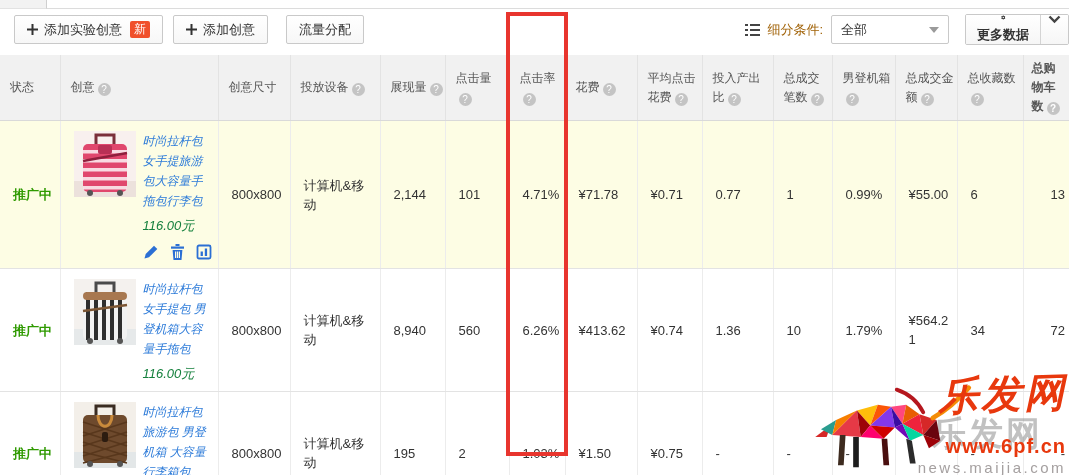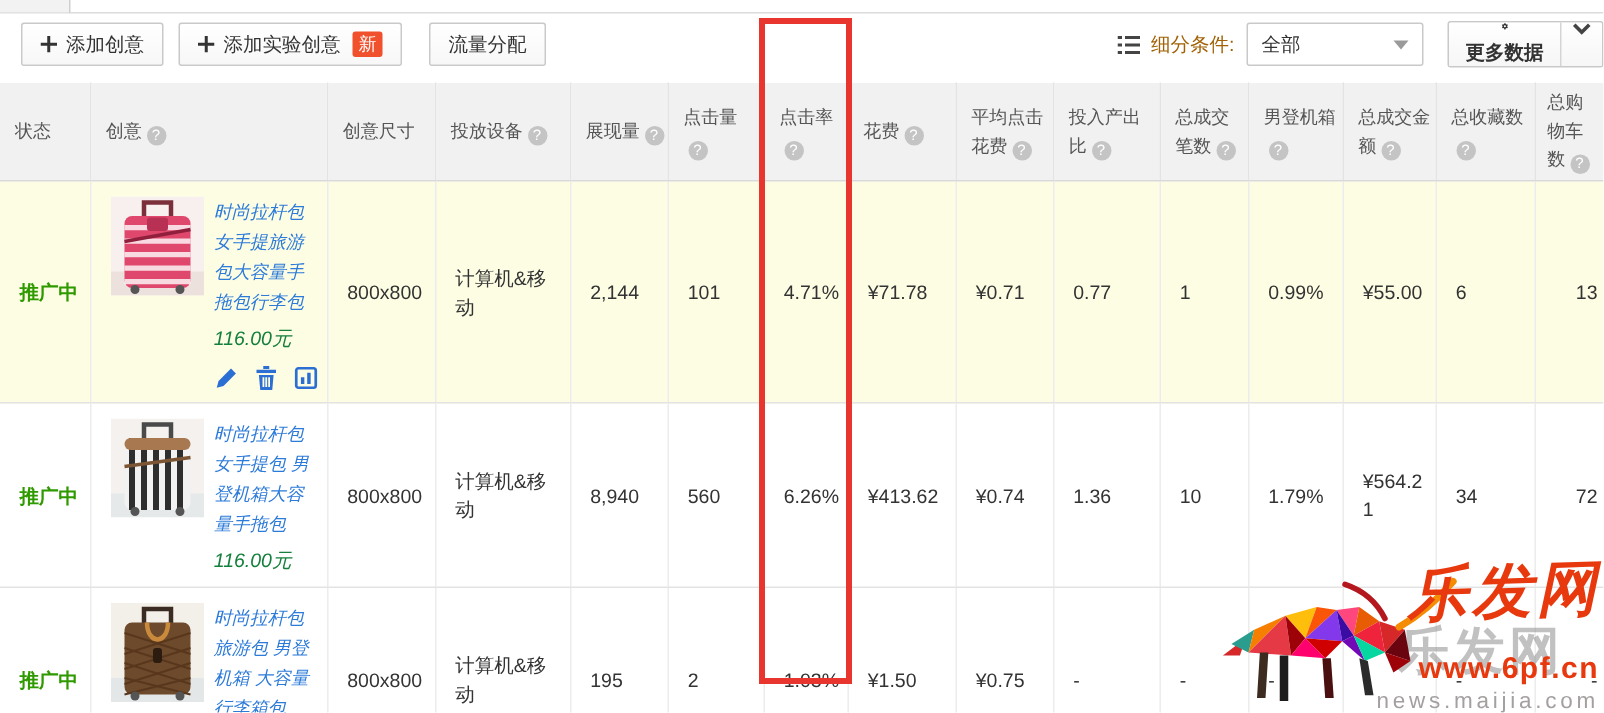--- a/index.html
+++ b/index.html
@@ -52,21 +52,21 @@
 
   
   table { position: absolute; top: 55px; left: 0; width: 1069px; border-collapse: collapse; table-layout: fixed; }
   th {
     background: #f1f1f1; height: 45px;
     font-size: 12px; font-weight: normal; color: #555; text-align: left;
     padding: 4px 2px 4px 10px; line-height: 19px;
     border-right: 1px solid #e3e3e3; border-bottom: 1px solid #d9d9d9;
     vertical-align: middle; overflow: hidden;
   }
-  th.last { padding-left: 8px; padding-right: 8px; border-right: none; }
+  th.last { padding-left: 8px; padding-right: 8px; border-right: none; font-weight: bold; }
   td {
     font-size: 13px; color: #333;
     padding: 8px 4px 8px 13px; vertical-align: middle;
     border-right: 1px solid #ececec; border-bottom: 1px solid #e3e3e3;
     word-break: break-all; line-height: 19px;
   }
   td.last { border-right: none; text-align: right; }
   tr.row { height: 123px; }
   tr.hl td { background: #fdfde4; }
   .help {
@@ -122,28 +122,28 @@
 <div class="top-strip">
   <div class="outside"></div>
   <div class="tabpane"></div>
 </div>
 
 <div class="toolbar">
   <button class="btn">
     <svg width="11" height="11" viewBox="0 0 11 11">
         <path d="M5.5 0v11M0 5.5h11" stroke="#333" stroke-width="2"></path>
       </svg>
-    <span>添加创意</span>
+    <span>添加实验创意</span>
+    <span class="badge-new">新</span>
   </button>
   <button class="btn">
     <svg width="11" height="11" viewBox="0 0 11 11">
         <path d="M5.5 0v11M0 5.5h11" stroke="#333" stroke-width="2"></path>
       </svg>
-    <span>添加实验创意</span>
-    <span class="badge-new">新</span>
+    <span>添加创意</span>
   </button>
   <button class="btn btn-traffic">
     <span>流量分配</span>
   </button>
 
   <div class="toolbar-right">
     <svg width="15" height="12" viewBox="0 0 15 12" fill="#444">
       <rect x="0" y="0" width="3" height="2"></rect>
         <rect x="5" y="0" width="10" height="2"></rect>
       <rect x="0" y="5" width="3" height="2"></rect>

